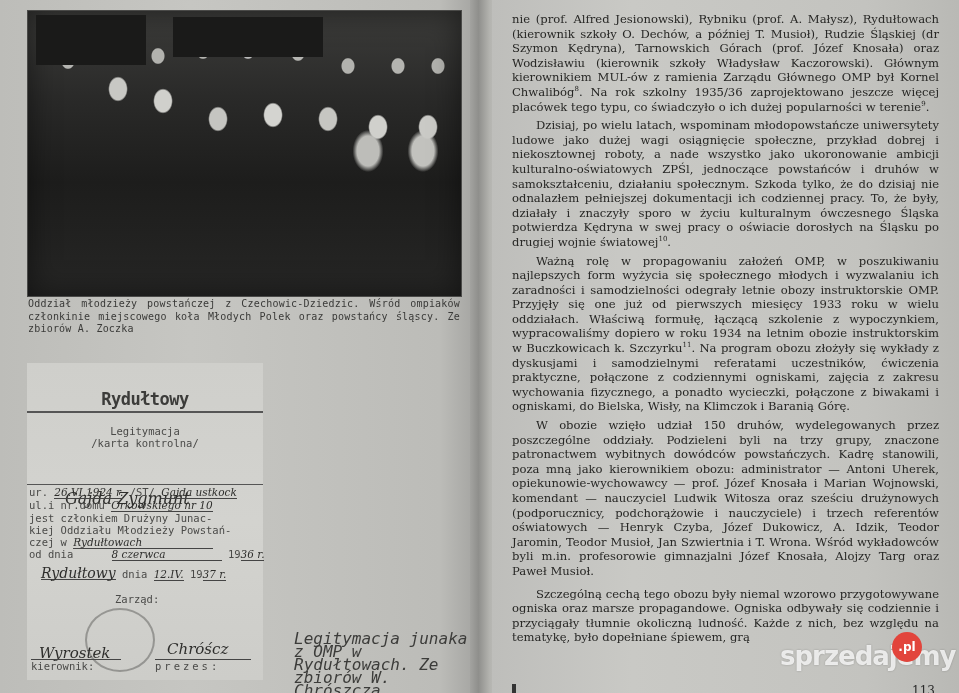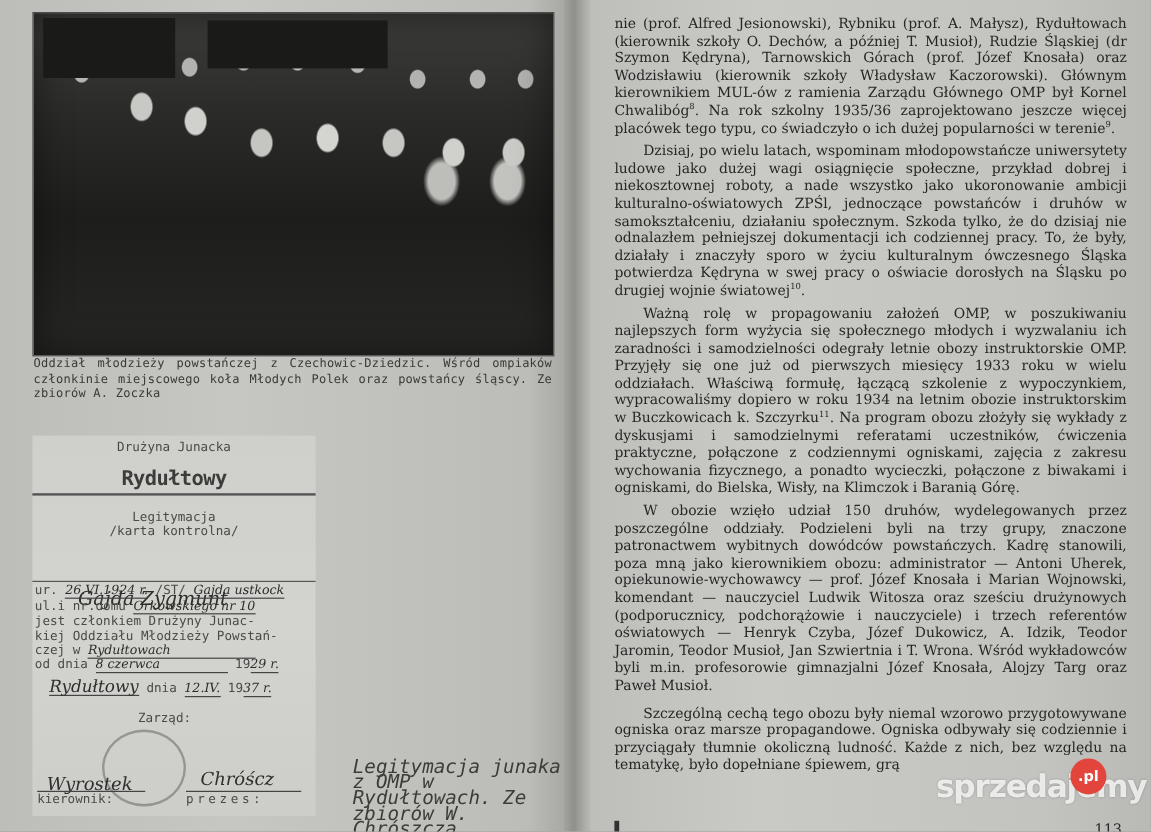--- a/index.html
+++ b/index.html
@@ -118,21 +118,20 @@
 
 <div class="spread">
   <div class="page-left">
     <div class="photo">
       <div class="photo-window" style="left:8px;top:4px;width:110px;height:50px;"></div>
       <div class="photo-window" style="left:145px;top:6px;width:150px;height:40px;"></div>
     </div>
     <div class="caption-photo">Oddział młodzieży powstańczej z Czechowic-Dziedzic. Wśród ompiaków członkinie miejscowego koła Młodych Polek oraz powstańcy śląscy. Ze zbiorów A. Zoczka</div>
 
     <div class="card">
-      <div class="line center" style="top:4px;">Drużyna Junacka</div>
       <div class="line center stamp-title" style="top:26px;line-height:20px;">Rydułtowy</div>
       <div class="rule" style="top:48px;"></div>
       <div class="line center" style="top:62px;">Legitymacja</div>
       <div class="line center" style="top:74px;">/karta kontrolna/</div>
       <div class="line hand" style="top:100px;left:38px;font-size:16px;line-height:18px;margin-top:27px;">Gajda Zygmunt</div>
       <div class="rule" style="top:121px;border-top-width:1px;"></div>
       <div class="line" style="top:123px;left:2px;">
         <span>ur.</span>
         <span class="hand under">26.VI.1924 r.</span>
         <span>/ST/</span>
@@ -143,22 +142,22 @@
         <span class="hand under">Orkowskiego nr 10</span>
       </div>
       <div class="line" style="top:149px;left:2px;">jest członkiem Drużyny Junac-</div>
       <div class="line" style="top:161px;left:2px;">kiej Oddziału Młodzieży Powstań-</div>
       <div class="line" style="top:173px;left:2px;">
         <span>czej w</span>
         <span class="hand under" style="min-width:140px;">Rydułtowach</span>
       </div>
       <div class="line" style="top:185px;left:2px;">
         <span>od dnia</span>
-        <span class="hand under" style="min-width:110px;">8 czerwca</span>
-        <span>19</span><span class="hand under">29 r.</span>
+        <span class="hand under" style="min-width:110px;margin-left:32px;">8 czerwca</span>
+        <span>19</span><span class="hand under">36 r.</span>
       </div>
       <div class="line" style="top:204px;left:14px;">
         <span class="hand under" style="font-size:14px;">Rydułtowy</span>
         <span>dnia</span>
         <span class="hand under">12.IV.</span>
         <span>19</span><span class="hand under">37 r.</span>
       </div>
       <div class="line" style="top:230px;left:88px;">Zarząd:</div>
       <div class="stamp"></div>
       <div class="line hand" style="top:282px;left:12px;font-size:15px;line-height:16px;">Wyrostek</div>

